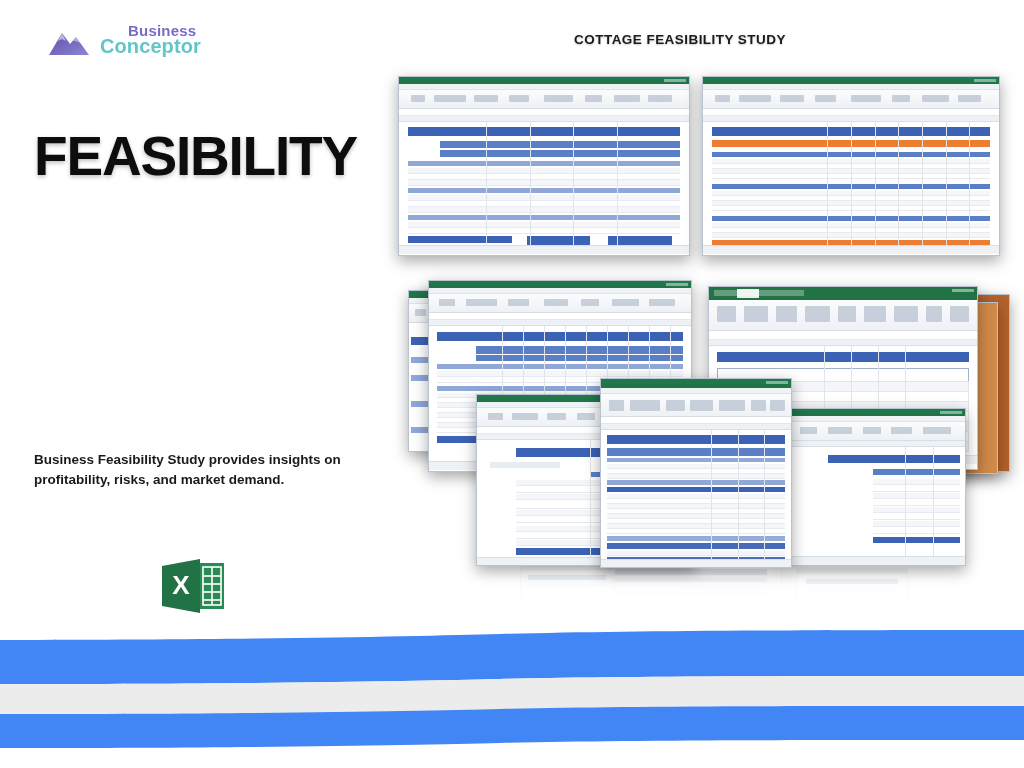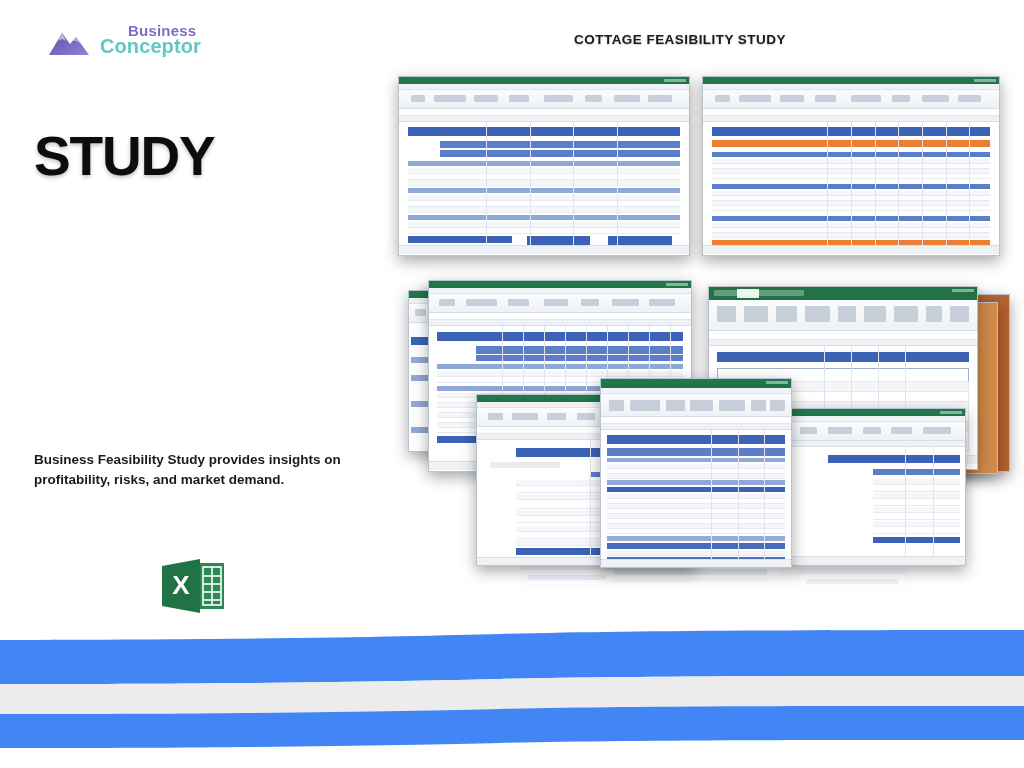--- a/index.html
+++ b/index.html
@@ -121,21 +121,21 @@
   </div>
   <div class="logo-text">
     <span class="logo-business">Business</span>
     <span class="logo-conceptor">Conceptor</span>
   </div>
 </div>
 
 <div class="doc-header">COTTAGE FEASIBILITY STUDY</div>
 
 <div class="title-block">
-  <div class="title-line dark">STUDY</div>
+  <div class="title-line dark">FEASIBILITY</div>
 </div>
 
 <div class="subtitle">Business Feasibility Study provides insights on profitability, risks, and market demand.</div>
 
 <div class="excel-icon">
   <svg width="66" height="60" viewBox="0 0 66 60">
     <path d="M2 10 L40 3 L40 57 L2 50 Z" fill="#217346"></path>
     <rect x="40" y="7" width="24" height="46" fill="#2a8a55"></rect>
     <rect x="43" y="11" width="18" height="38" fill="none" stroke="#ffffff" stroke-width="1.6"></rect>
     <line x1="43" y1="20" x2="61" y2="20" stroke="#ffffff" stroke-width="1.6"></line>

